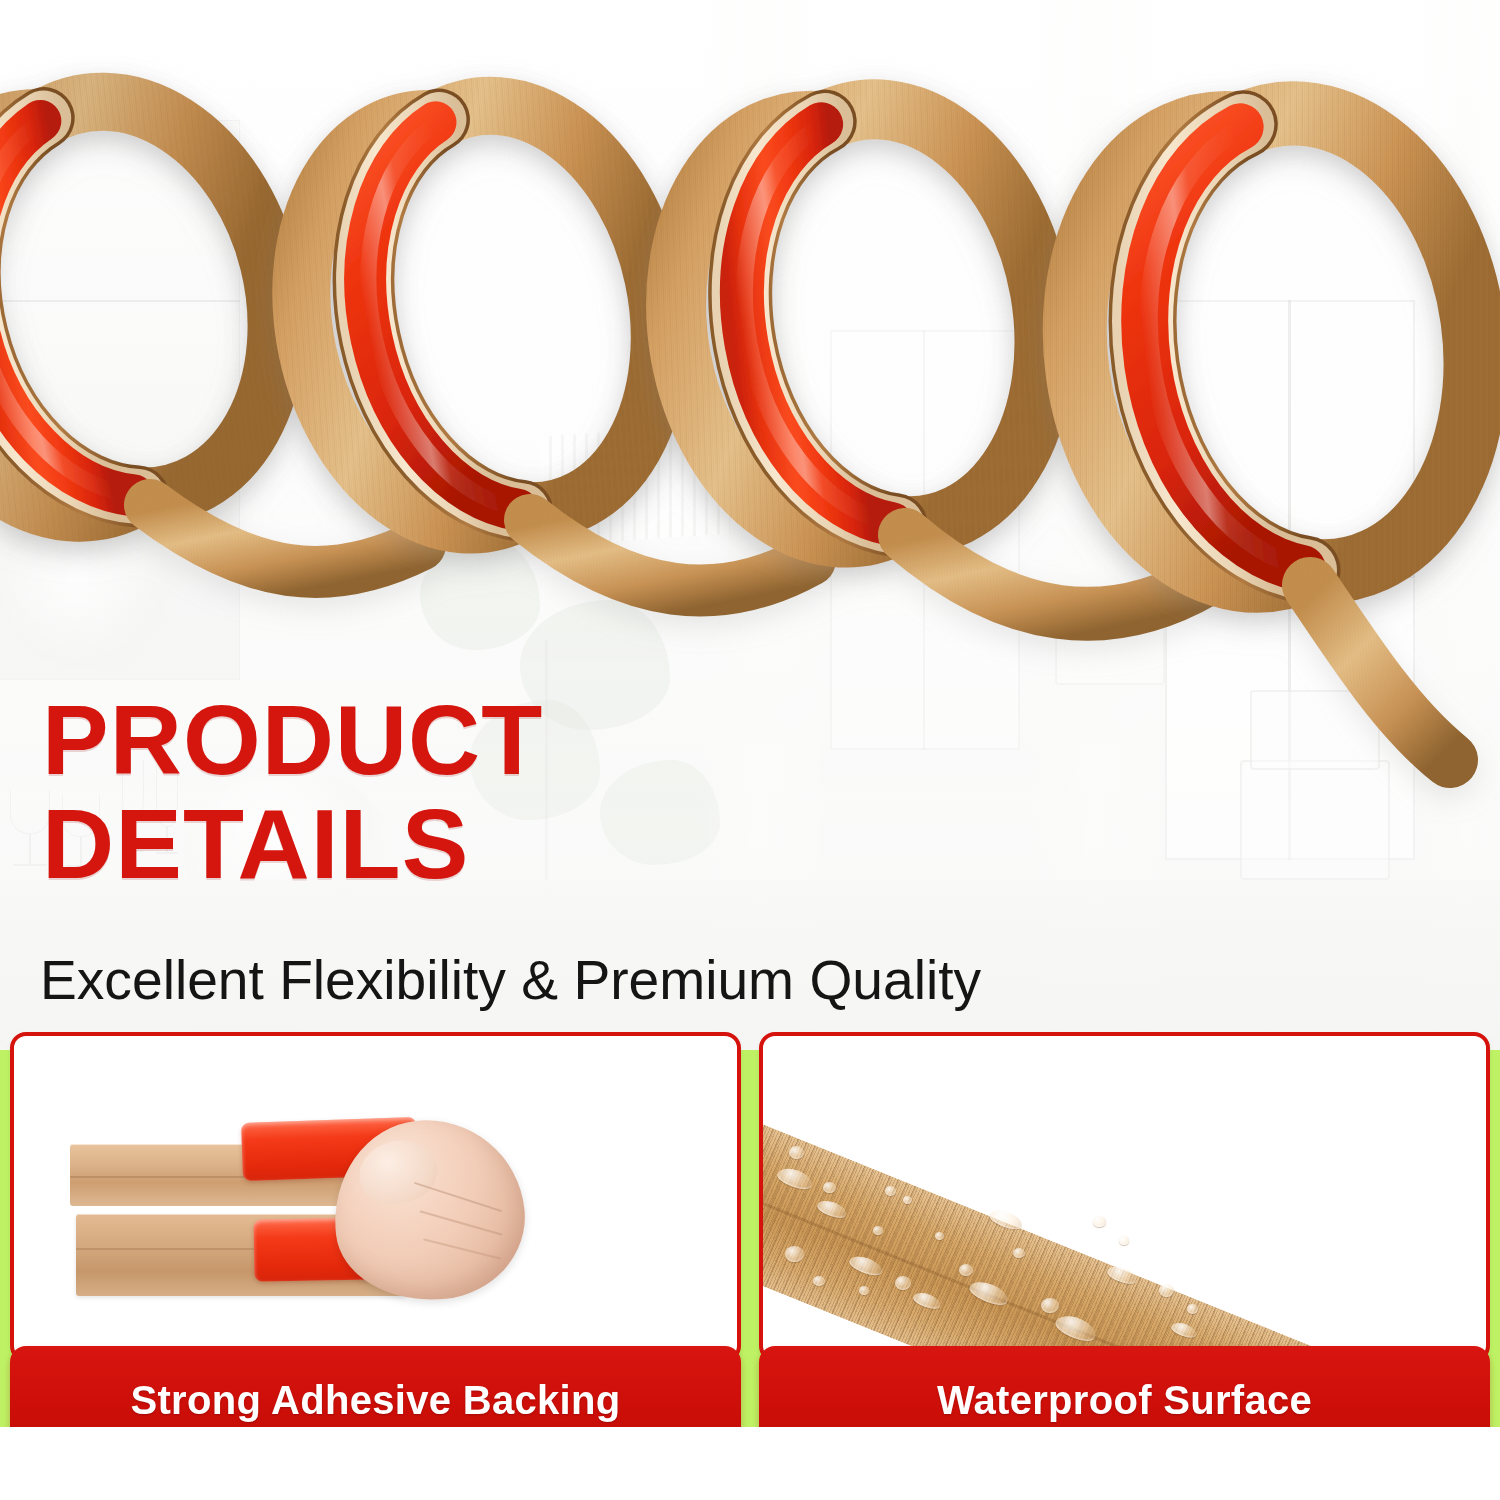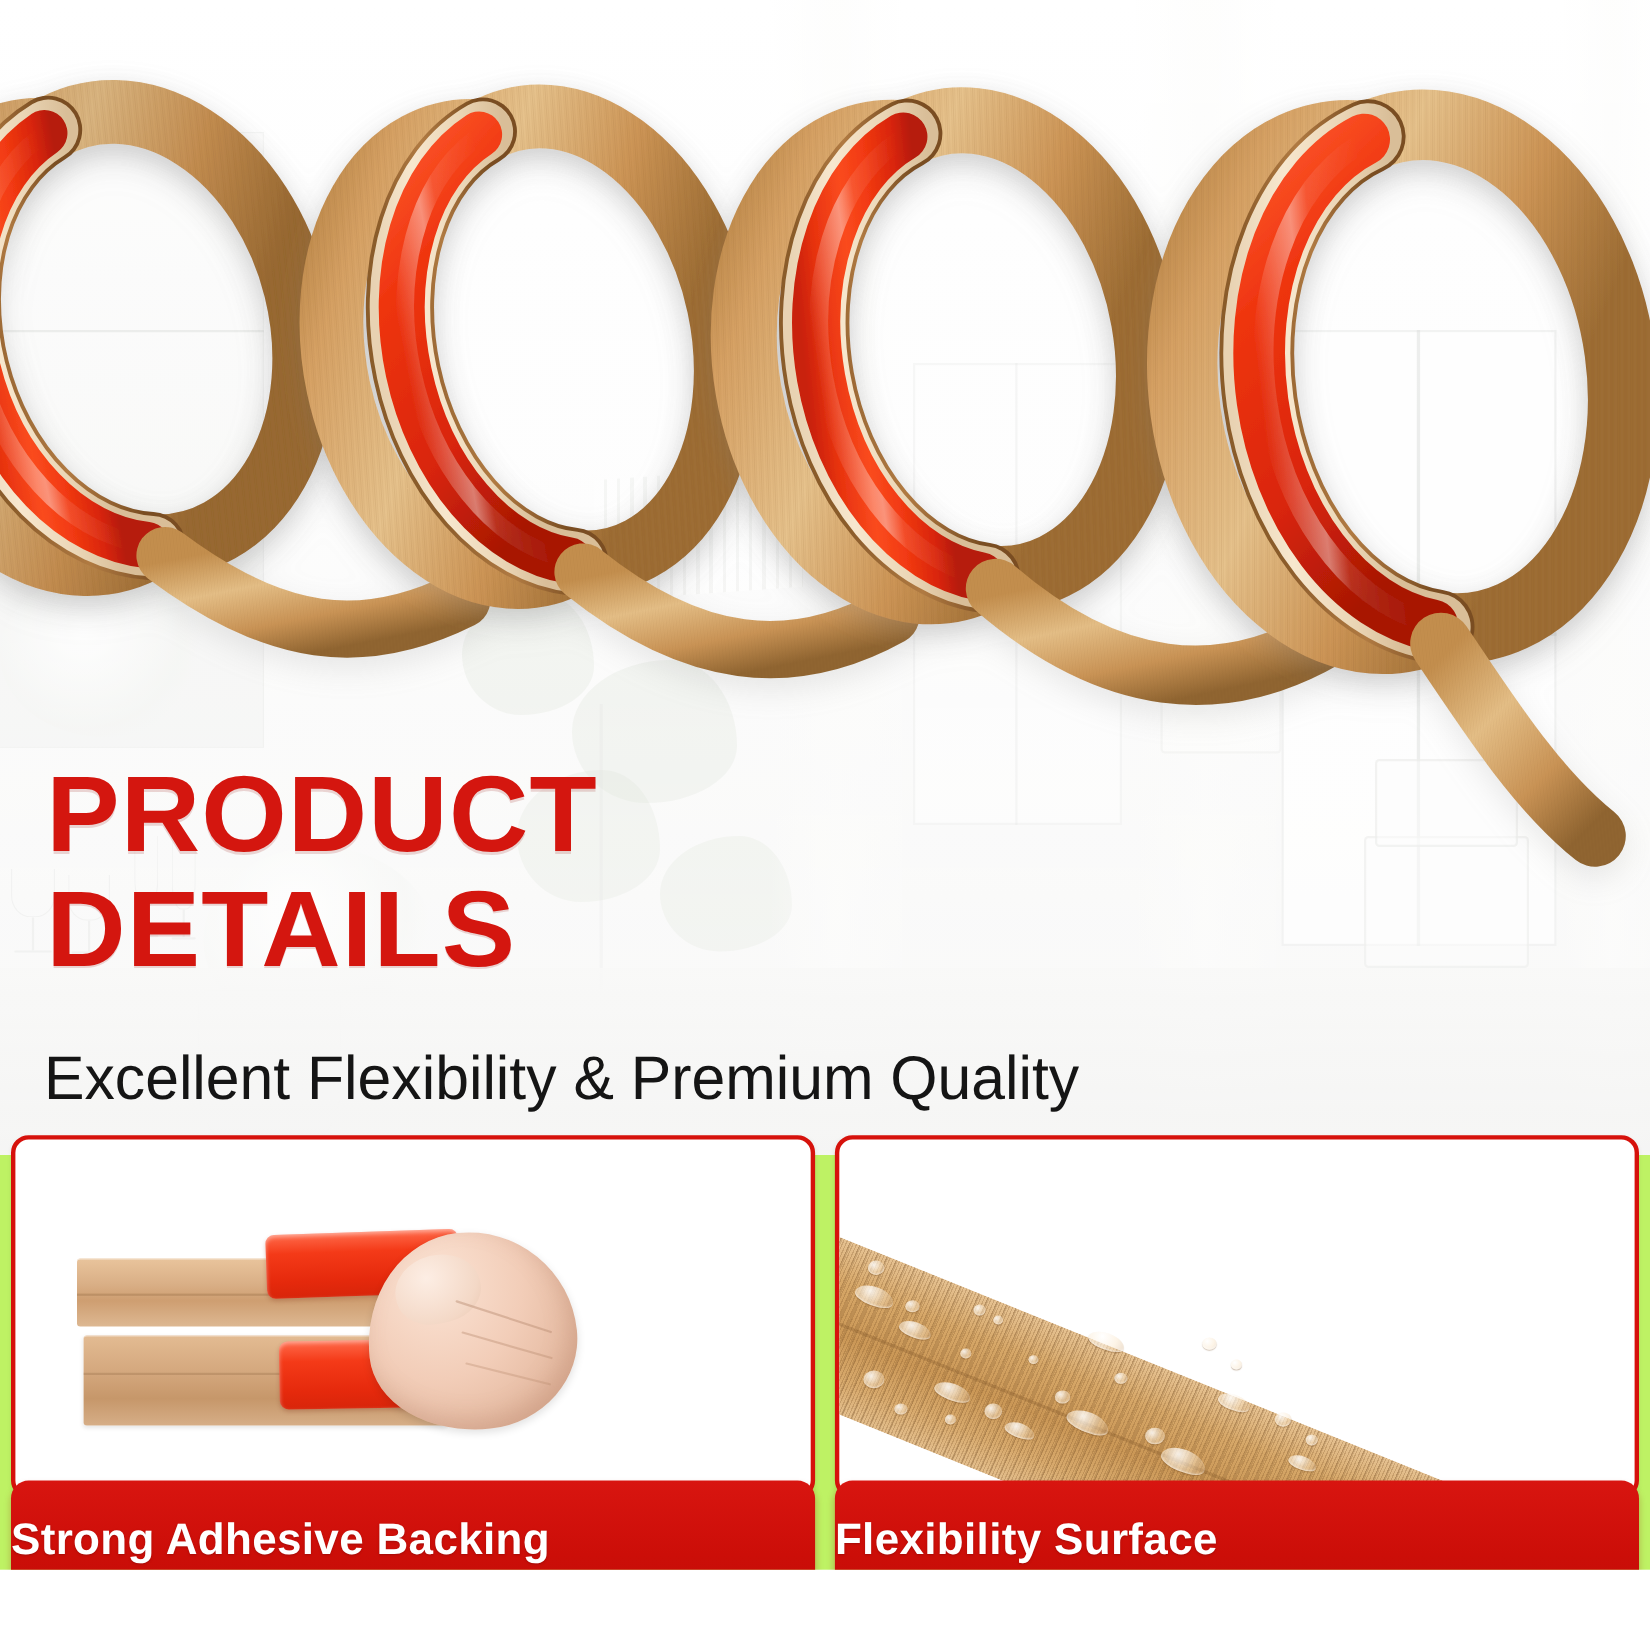--- a/index.html
+++ b/index.html
@@ -158,21 +158,21 @@
     box-shadow:0 2px 5px rgba(0,0,0,.07);
   }
   .feature-caption{
     position:relative;
     margin-top:-16px;
     height:108px;
     background:linear-gradient(180deg,#D81510 0%,#CC0E08 62%,#C20D07 100%);
     border-radius:16px;
     display:flex;
     align-items:center;
-    justify-content:flex-start;
+    justify-content:center;
     box-shadow:0 4px 7px rgba(140,16,12,.28);
     z-index:3;
   }
   .feature-caption span{
     color:#ffffff;
     font-family:"Liberation Sans", sans-serif;
     font-weight:bold;
     font-size:40px;
     letter-spacing:.3px;
     white-space:nowrap;
@@ -501,18 +501,18 @@
         <div class="drop" style="left:330px; top:180px; width:13px; height:11px;"></div>
         <div class="drop" style="left:356px; top:200px; width:10px; height:9px;"></div>
         <div class="drop long" style="left:344px; top:232px; width:30px; height:14px; transform:rotate(20deg);"></div>
         <div class="drop" style="left:396px; top:248px; width:15px; height:13px;"></div>
         <div class="drop" style="left:424px; top:268px; width:11px; height:10px;"></div>
         <div class="drop long" style="left:408px; top:288px; width:26px; height:12px; transform:rotate(20deg);"></div>
         <div class="drop" style="left:172px; top:196px; width:9px;  height:8px;"></div>
         <div class="drop" style="left:110px; top:190px; width:10px; height:9px;"></div>
       </div>
       <div class="feature-caption">
-        <span>Flexibility Surface</span>
+        <span>Waterproof Surface</span>
       </div>
     </div>
   </div>
 
 </div>
 
 </body></html>

